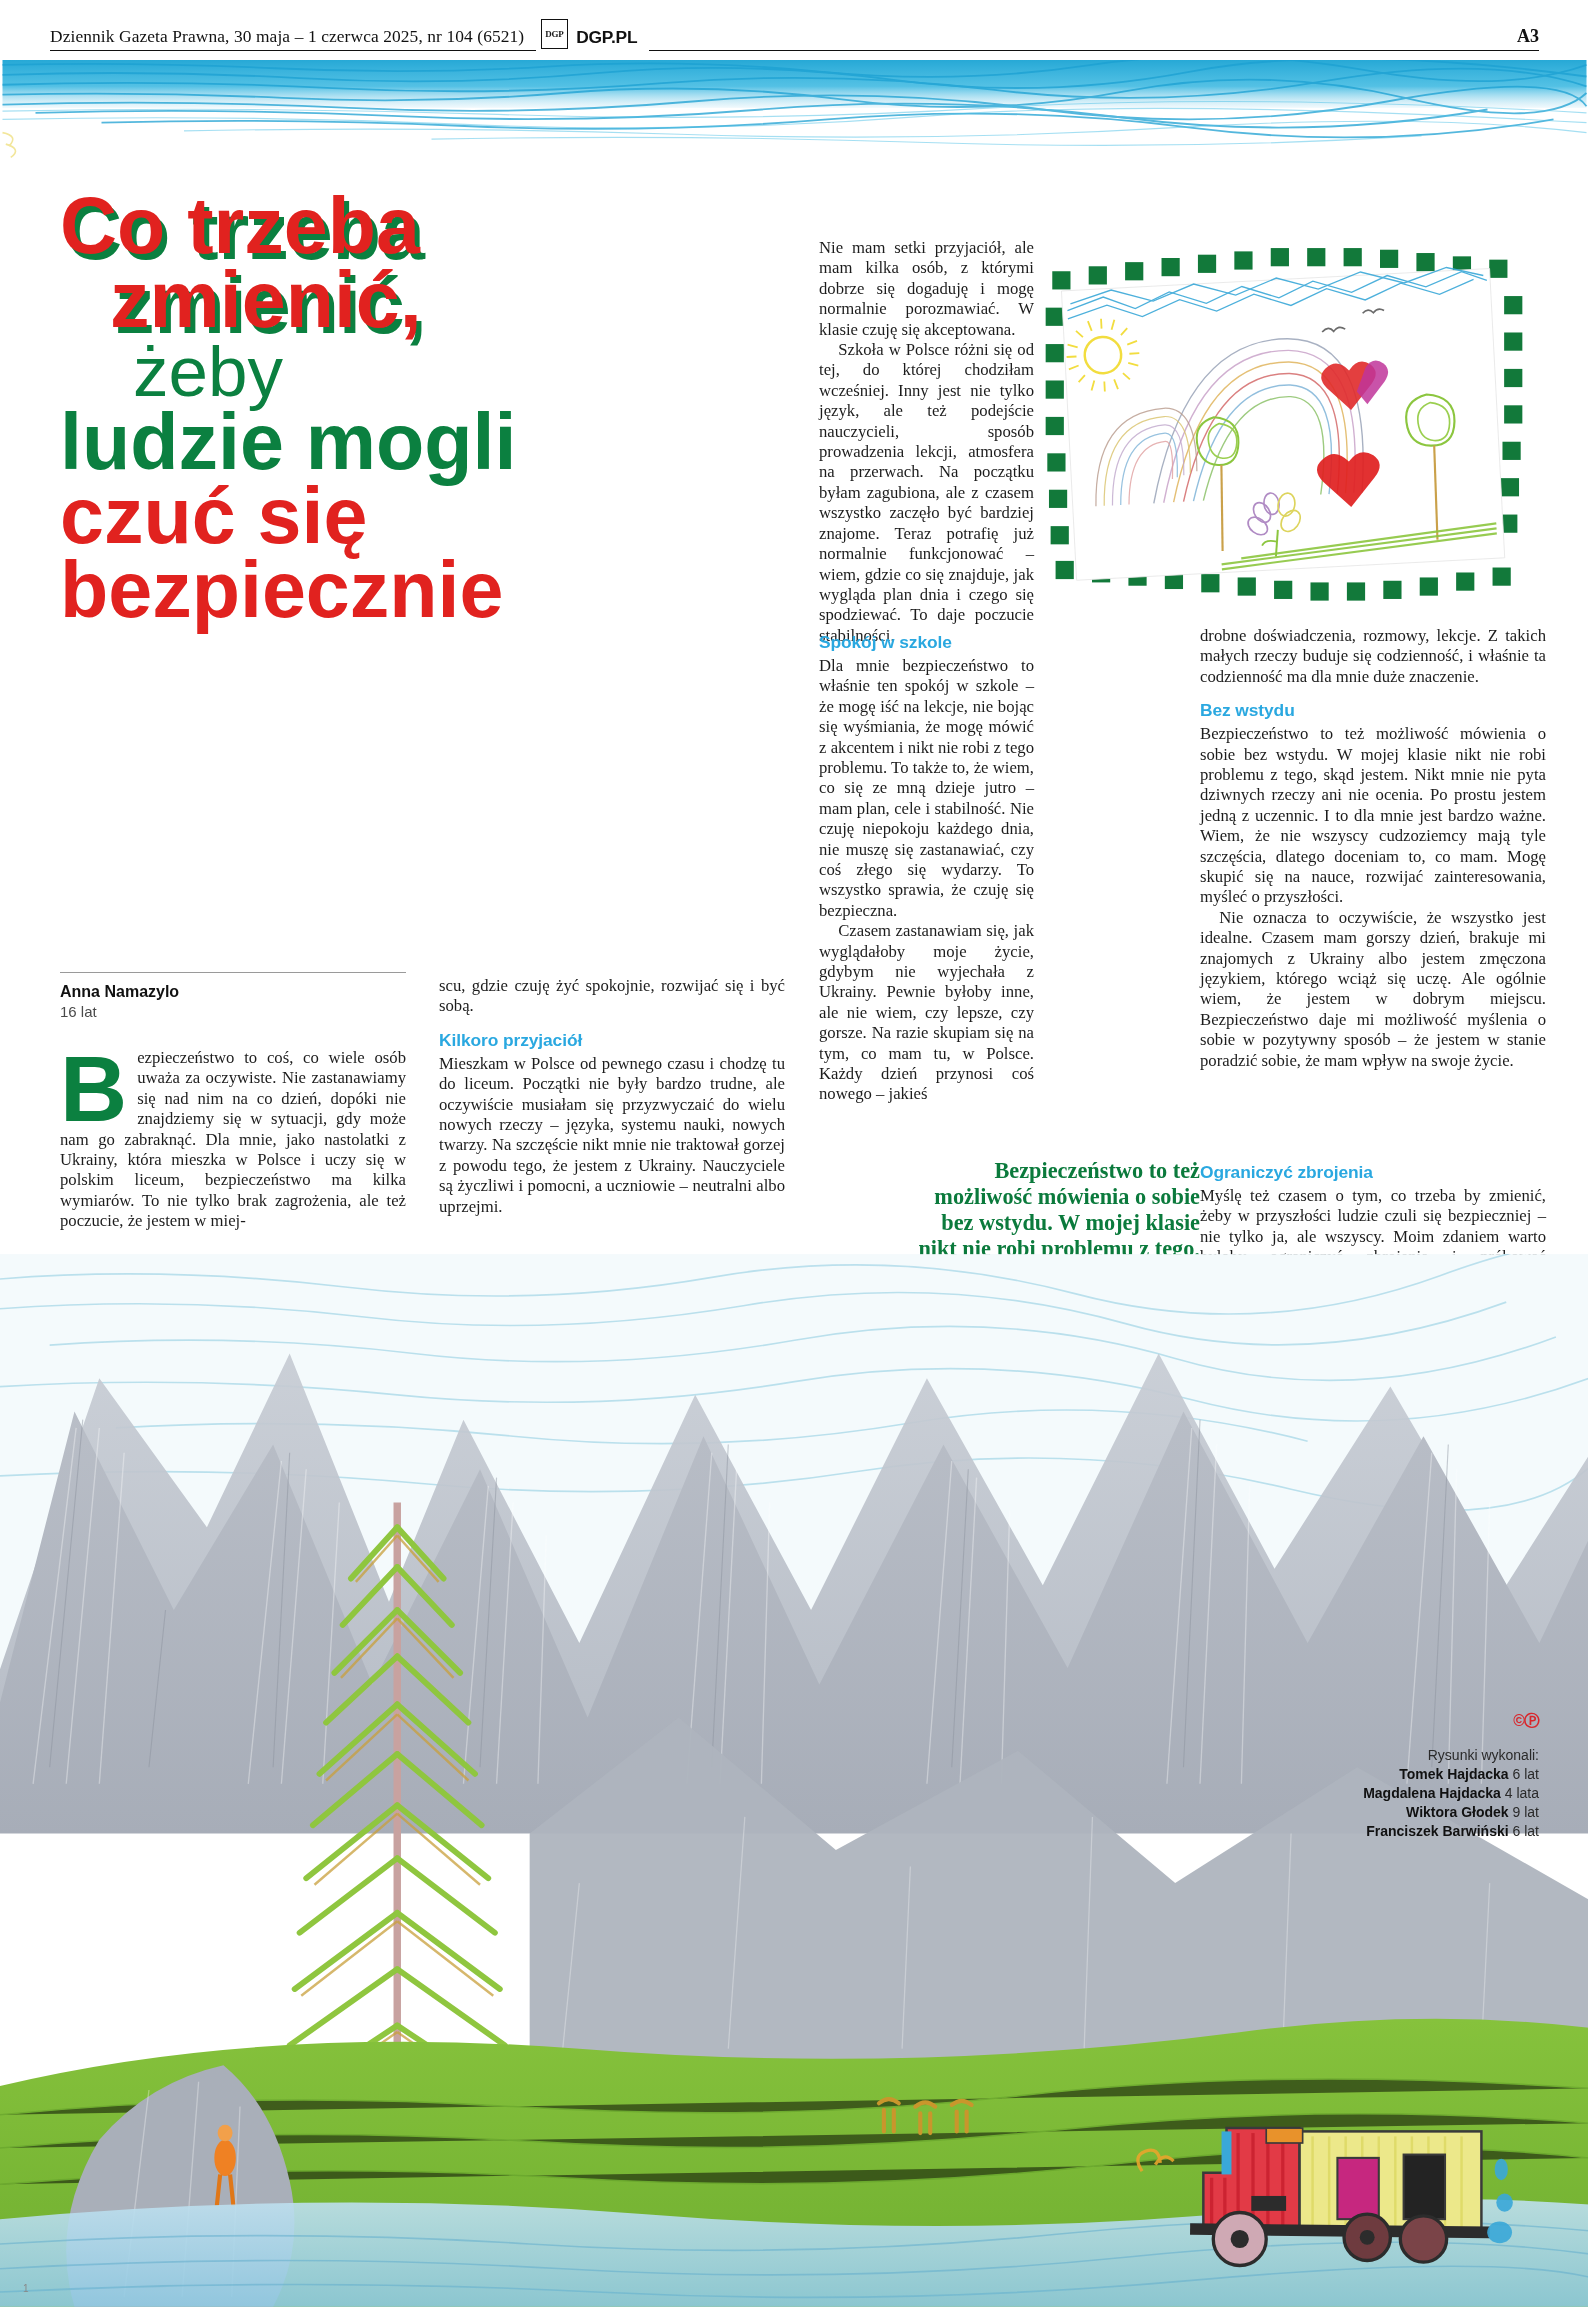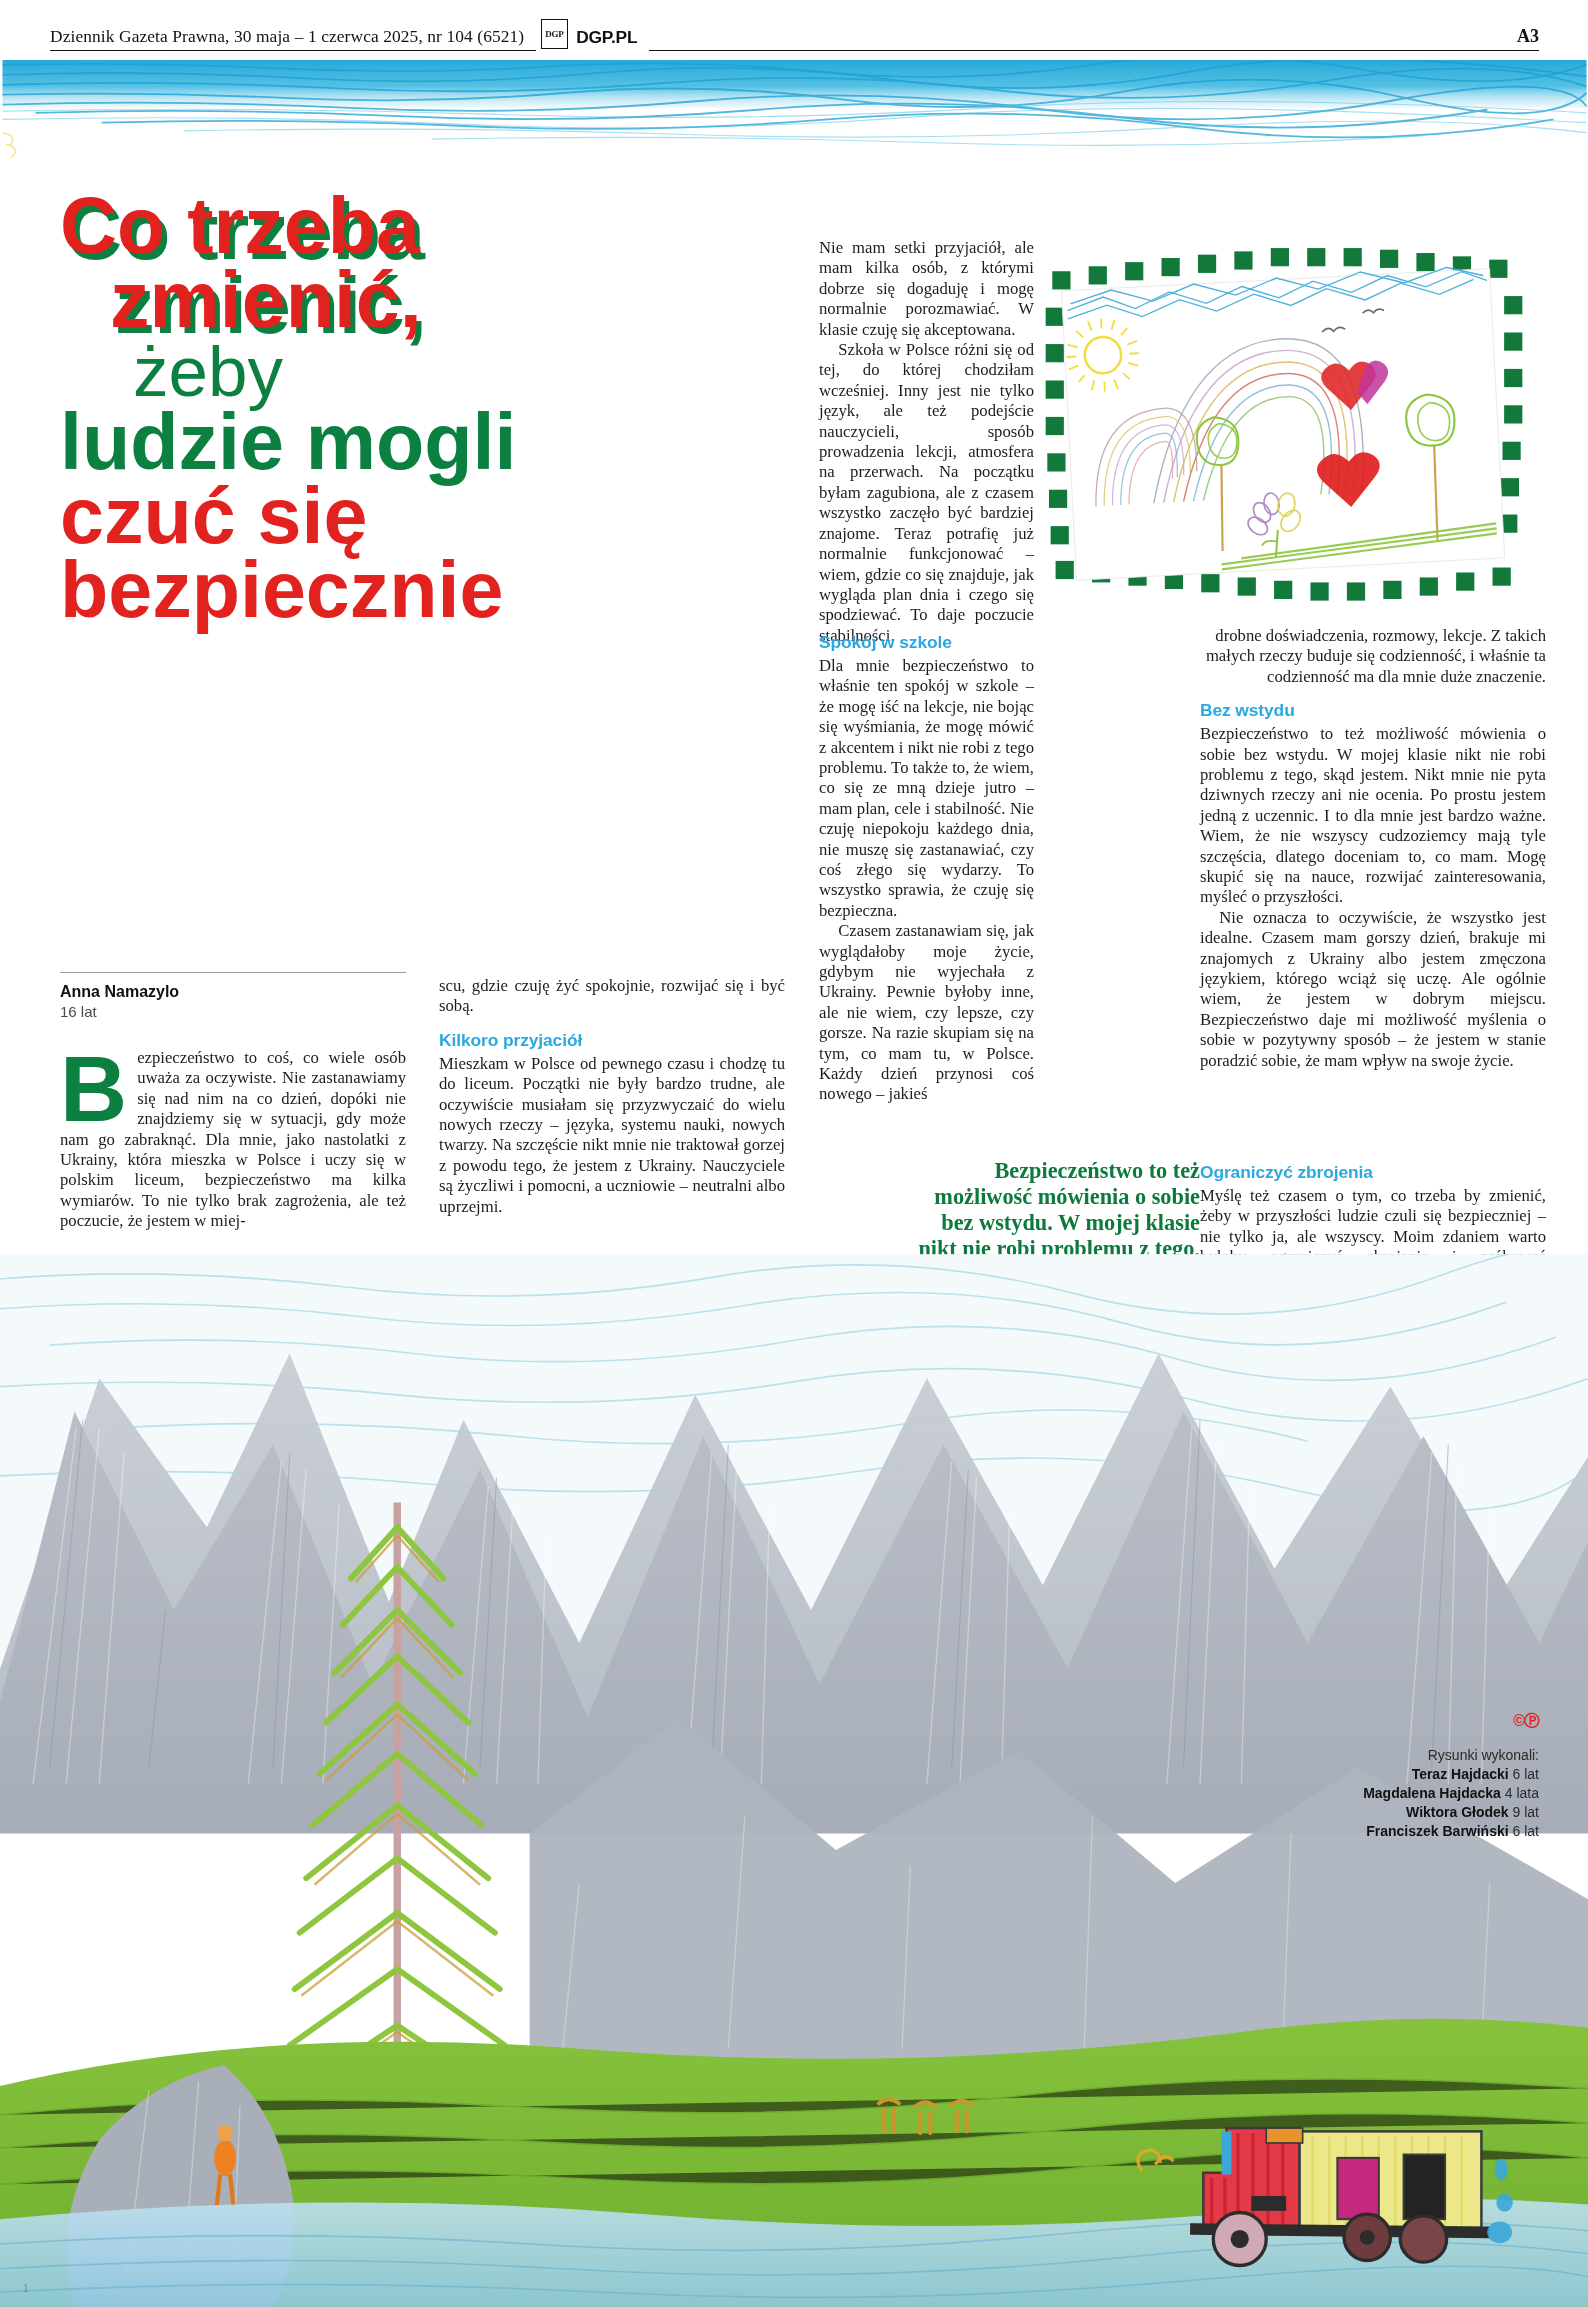--- a/index.html
+++ b/index.html
@@ -278,21 +278,21 @@
     <p class="first">Nie mam setki przyjaciół, ale mam kilka osób, z którymi dobrze się dogaduję i mogę normalnie porozmawiać. W klasie czuję się akceptowana.</p>
     <p>Szkoła w Polsce różni się od tej, do której chodziłam wcześniej. Inny jest nie tylko język, ale też podejście nauczycieli, sposób prowadzenia lekcji, atmosfera na przerwach. Na początku byłam zagubiona, ale z czasem wszystko zaczęło być bardziej znajome. Teraz potrafię już normalnie funkcjonować – wiem, gdzie co się znajduje, jak wygląda plan dnia i czego się spodziewać. To daje poczucie stabilności.</p>
   </div>
   <div class="col" id="col3b">
     <div class="sub">Spokój w szkole</div>
     <p class="first">Dla mnie bezpieczeństwo to właśnie ten spokój w szkole – że mogę iść na lekcje, nie bojąc się wyśmiania, że mogę mówić z akcentem i nikt nie robi z tego problemu. To także to, że wiem, co się ze mną dzieje jutro – mam plan, cele i stabilność. Nie czuję niepokoju każdego dnia, nie muszę się zastanawiać, czy coś złego się wydarzy. To wszystko sprawia, że czuję się bezpieczna.</p>
     <p>Czasem zastanawiam się, jak wyglądałoby moje życie, gdybym nie wyjechała z Ukrainy. Pewnie byłoby inne, ale nie wiem, czy lepsze, czy gorsze. Na razie skupiam się na tym, co mam tu, w Polsce. Każdy dzień przynosi coś nowego – jakieś</p>
   </div>
 
   <div class="col" id="col4">
-    <p class="first" style="text-align:right">drobne doświadczenia, rozmowy, lekcje. Z takich małych rzeczy buduje się codzienność, i właśnie ta codzienność ma dla mnie duże znaczenie.</p>
+    <p class="first" style="">drobne doświadczenia, rozmowy, lekcje. Z takich małych rzeczy buduje się codzienność, i właśnie ta codzienność ma dla mnie duże znaczenie.</p>
     <div class="sub">Bez wstydu</div>
     <p class="first">Bezpieczeństwo to też możliwość mówienia o sobie bez wstydu. W mojej klasie nikt nie robi problemu z tego, skąd jestem. Nikt mnie nie pyta dziwnych rzeczy ani nie ocenia. Po prostu jestem jedną z uczennic. I to dla mnie jest bardzo ważne. Wiem, że nie wszyscy cudzoziemcy mają tyle szczęścia, dlatego doceniam to, co mam. Mogę skupić się na nauce, rozwijać zainteresowania, myśleć o przyszłości.</p>
     <p>Nie oznacza to oczywiście, że wszystko jest idealne. Czasem mam gorszy dzień, brakuje mi znajomych z Ukrainy albo jestem zmęczona językiem, którego wciąż się uczę. Ale ogólnie wiem, że jestem w dobrym miejscu. Bezpieczeństwo daje mi możliwość myślenia o sobie w pozytywny sposób – że jestem w stanie poradzić sobie, że mam wpływ na swoje życie.</p>
   </div>
 
   <div class="col" id="col5">
     <div class="sub" style="margin-top:0">Ograniczyć zbrojenia</div>
     <p class="first">Myślę też czasem o tym, co trzeba by zmienić, żeby w przyszłości ludzie czuli się bezpieczniej – nie tylko ja, ale wszyscy. Moim zdaniem warto byłoby ograniczyć zbrojenia i próbować rozwiązywać konflikty przez rozmowę i współpracę. Wiele problemów wynika z braku zrozumienia i strachu. Gdyby więcej krajów stawiało na dialog zamiast na siłę, świat mógłby być spokojniejszy i bardziej przewidywalny. Z drugiej strony uważam, że ważne jest też, żebyśmy potrafili się bronić, jeśli zajdzie taka potrzeba. Nie zawsze da się wszystko załatwić pokojowo, bo czasem znajdzie się ktoś, kto nie chce słuchać ani rozmawiać. Dlatego dobrze, żebyśmy jako społeczeństwa czuli się przygotowani – nie po to, żeby atakować, ale żeby móc się chronić, gdy trzeba.</p>
     <p>Podsumowując, bezpieczeństwo to dla mnie przede wszystkim spokój codzienności, akceptacja i możliwość życia bez ciągłego stresu. To nie jest coś, co się raz zdobywa i ma na zawsze. To coś, co buduje się każdego dnia – przez ludzi wokół nas, przez otwartość, przez dobre relacje i zrozumienie.</p>
   </div>
@@ -522,21 +522,21 @@
       <g fill="none" stroke="#e8a62c" stroke-width="4" opacity=".9">
         <path d="M1380 1108 q-12 -18 4 -24 q16 -6 18 14"></path>
         <path d="M1396 1100 q10 -16 22 -4"></path>
       </g>
     </svg>
   </div>
 
   <div class="cp-mark">©Ⓟ</div>
   <div class="credits">
     <div>Rysunki wykonali:</div>
-    <div class="ln"><b>Teraz Hajdacki</b> <span>6 lat</span></div>
+    <div class="ln"><b>Tomek Hajdacka</b> <span>6 lat</span></div>
     <div class="ln"><b>Magdalena Hajdacka</b> <span>4 lata</span></div>
     <div class="ln"><b>Wiktora Głodek</b> <span>9 lat</span></div>
     <div class="ln"><b>Franciszek Barwiński</b> <span>6 lat</span></div>
   </div>
 
   <div class="folio">1</div>
 
 </div>
 
 

